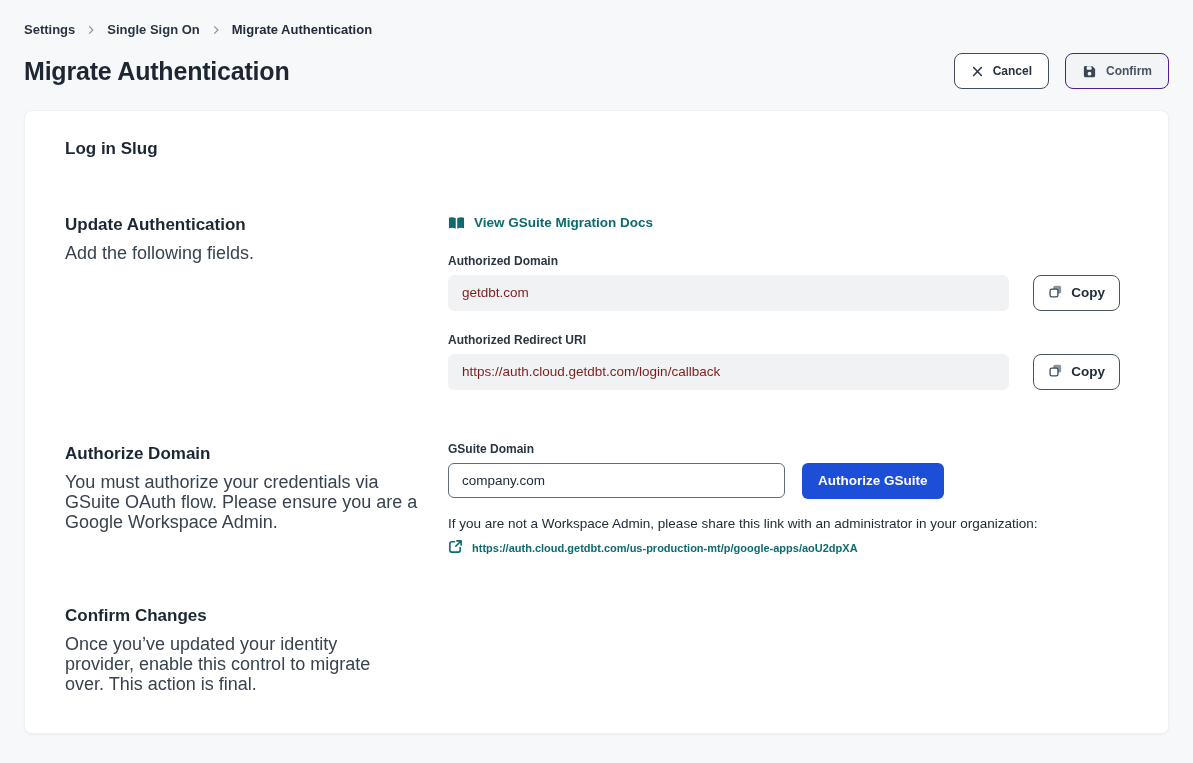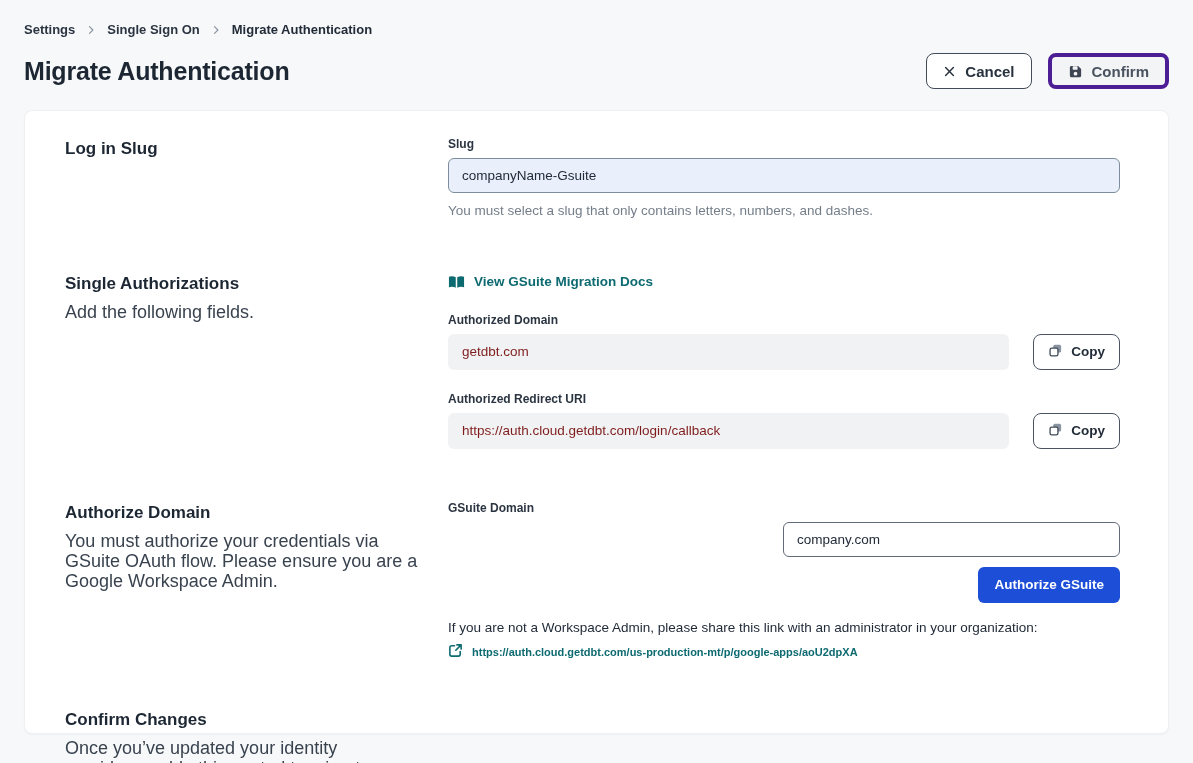--- a/index.html
+++ b/index.html
@@ -18,24 +18,24 @@
   .breadcrumb .crumb { cursor: pointer; }
   .breadcrumb .crumb.current { font-weight: 700; color: #222c39; cursor: default; }
   .breadcrumb .chev { display: flex; align-items: center; color: #8b95a1; }
   .header-row { display: flex; align-items: center; justify-content: space-between; margin-top: 16px; }
   .page-title { font-size: 25px; font-weight: 700; color: #1d2733; letter-spacing: -0.2px; }
   .header-actions { display: flex; gap: 16px; }
   .btn {
     display: inline-flex; align-items: center; gap: 9px;
     height: 36px; padding: 0 16px; border-radius: 8px;
     font-family: "Liberation Sans", sans-serif;
-    font-size: 15px; font-weight: 600; cursor: pointer;
+    font-size: 12px; font-weight: 600; cursor: pointer;
   }
   .btn-cancel { background: #ffffff; border: 1px solid #424c5a; color: #28313e; }
-  .btn-confirm { background: #f3f4f6; border: 4px solid #4c1d95; color: #49525f; }
+  .btn-confirm { background: #f3f4f6; border: 1px solid #4c1d95; color: #49525f; }
   .btn svg { display: block; }
 
   
   .card {
     margin: 21px 24px 0 24px; width: 1145px; height: 624px;
     background: #ffffff; border: 1px solid #eef0f2; border-radius: 8px;
     box-shadow: 0 1px 2px rgba(20,30,40,0.04);
     padding: 26px 48px 30px 40px;
   }
   .section-row { display: flex; }
@@ -61,21 +61,21 @@
     flex: 1; height: 36px; background: #f1f2f4; border: none; border-radius: 6px;
     padding: 0 14px; font-family: "Liberation Sans", sans-serif; font-size: 13.5px; color: #7f1d1d;
   }
   .btn-copy {
     display: inline-flex; align-items: center; gap: 8px; height: 36px; padding: 0 14px;
     background: #ffffff; border: 1px solid #4a5461; border-radius: 8px;
     font-family: "Liberation Sans", sans-serif; font-size: 13.5px; font-weight: 600; color: #222c39; cursor: pointer;
     margin-left: 16px;
   }
 
-  .domain-row { display: flex; align-items: flex-end; gap: 10px; flex-direction: column; }
+  .domain-row { display: flex; align-items: center; gap: 17px; }
   .domain-input { width: 337px; background: #ffffff; border: 1px solid #626c79; }
   .btn-teal {
     height: 36px; padding: 0 16px; background: #1d4ed8; color: #ffffff;
     border: none; border-radius: 6px; font-family: "Liberation Sans", sans-serif;
     font-size: 13.5px; font-weight: 700; cursor: pointer;
   }
   .admin-note { font-size: 13.5px; color: #222c39; margin-top: 17px; }
   .share-row { display: flex; align-items: center; gap: 9px; margin-top: 8px; }
   .share-link { font-size: 11px; font-weight: 700; color: #0d6a70; text-decoration: none; cursor: pointer; word-break: break-all; }
 
@@ -140,30 +140,25 @@
       </div>
     </div>
   </div>
 
   <div class="card">
 
     <div class="section-row mb-s1">
       <div class="section-left">
         <div class="section-heading">Log in Slug</div>
       </div>
-      <div class="section-right">
-        <label class="field-label">Slug</label>
-        <input class="text-input input-highlight" type="text" value="companyName-Gsuite" style="">
-        <div class="helper-text">You must select a slug that only contains letters, numbers, and dashes.</div>
-      </div>
     </div>
 
     <div class="section-row mb-s2">
       <div class="section-left">
-        <div class="section-heading">Single Authorizations</div>
+        <div class="section-heading">Update Authentication</div>
         <div class="section-desc">Add the following fields.</div>
       </div>
       <div class="section-right">
         <a class="docs-link">
           <span>
             <svg width="17" height="14" viewBox="0 0 18 14">
               <path d="M1 1.4 C3.6 0.4 6.3 0.8 8.2 2 V13.2 C6.3 12 3.6 11.6 1 12.6 Z" fill="#0d6a70"></path>
               <path d="M17 1.4 C14.4 0.4 11.7 0.8 9.8 2 V13.2 C11.7 12 14.4 11.6 17 12.6 Z" fill="#0d6a70"></path>
             </svg>
           </span>

